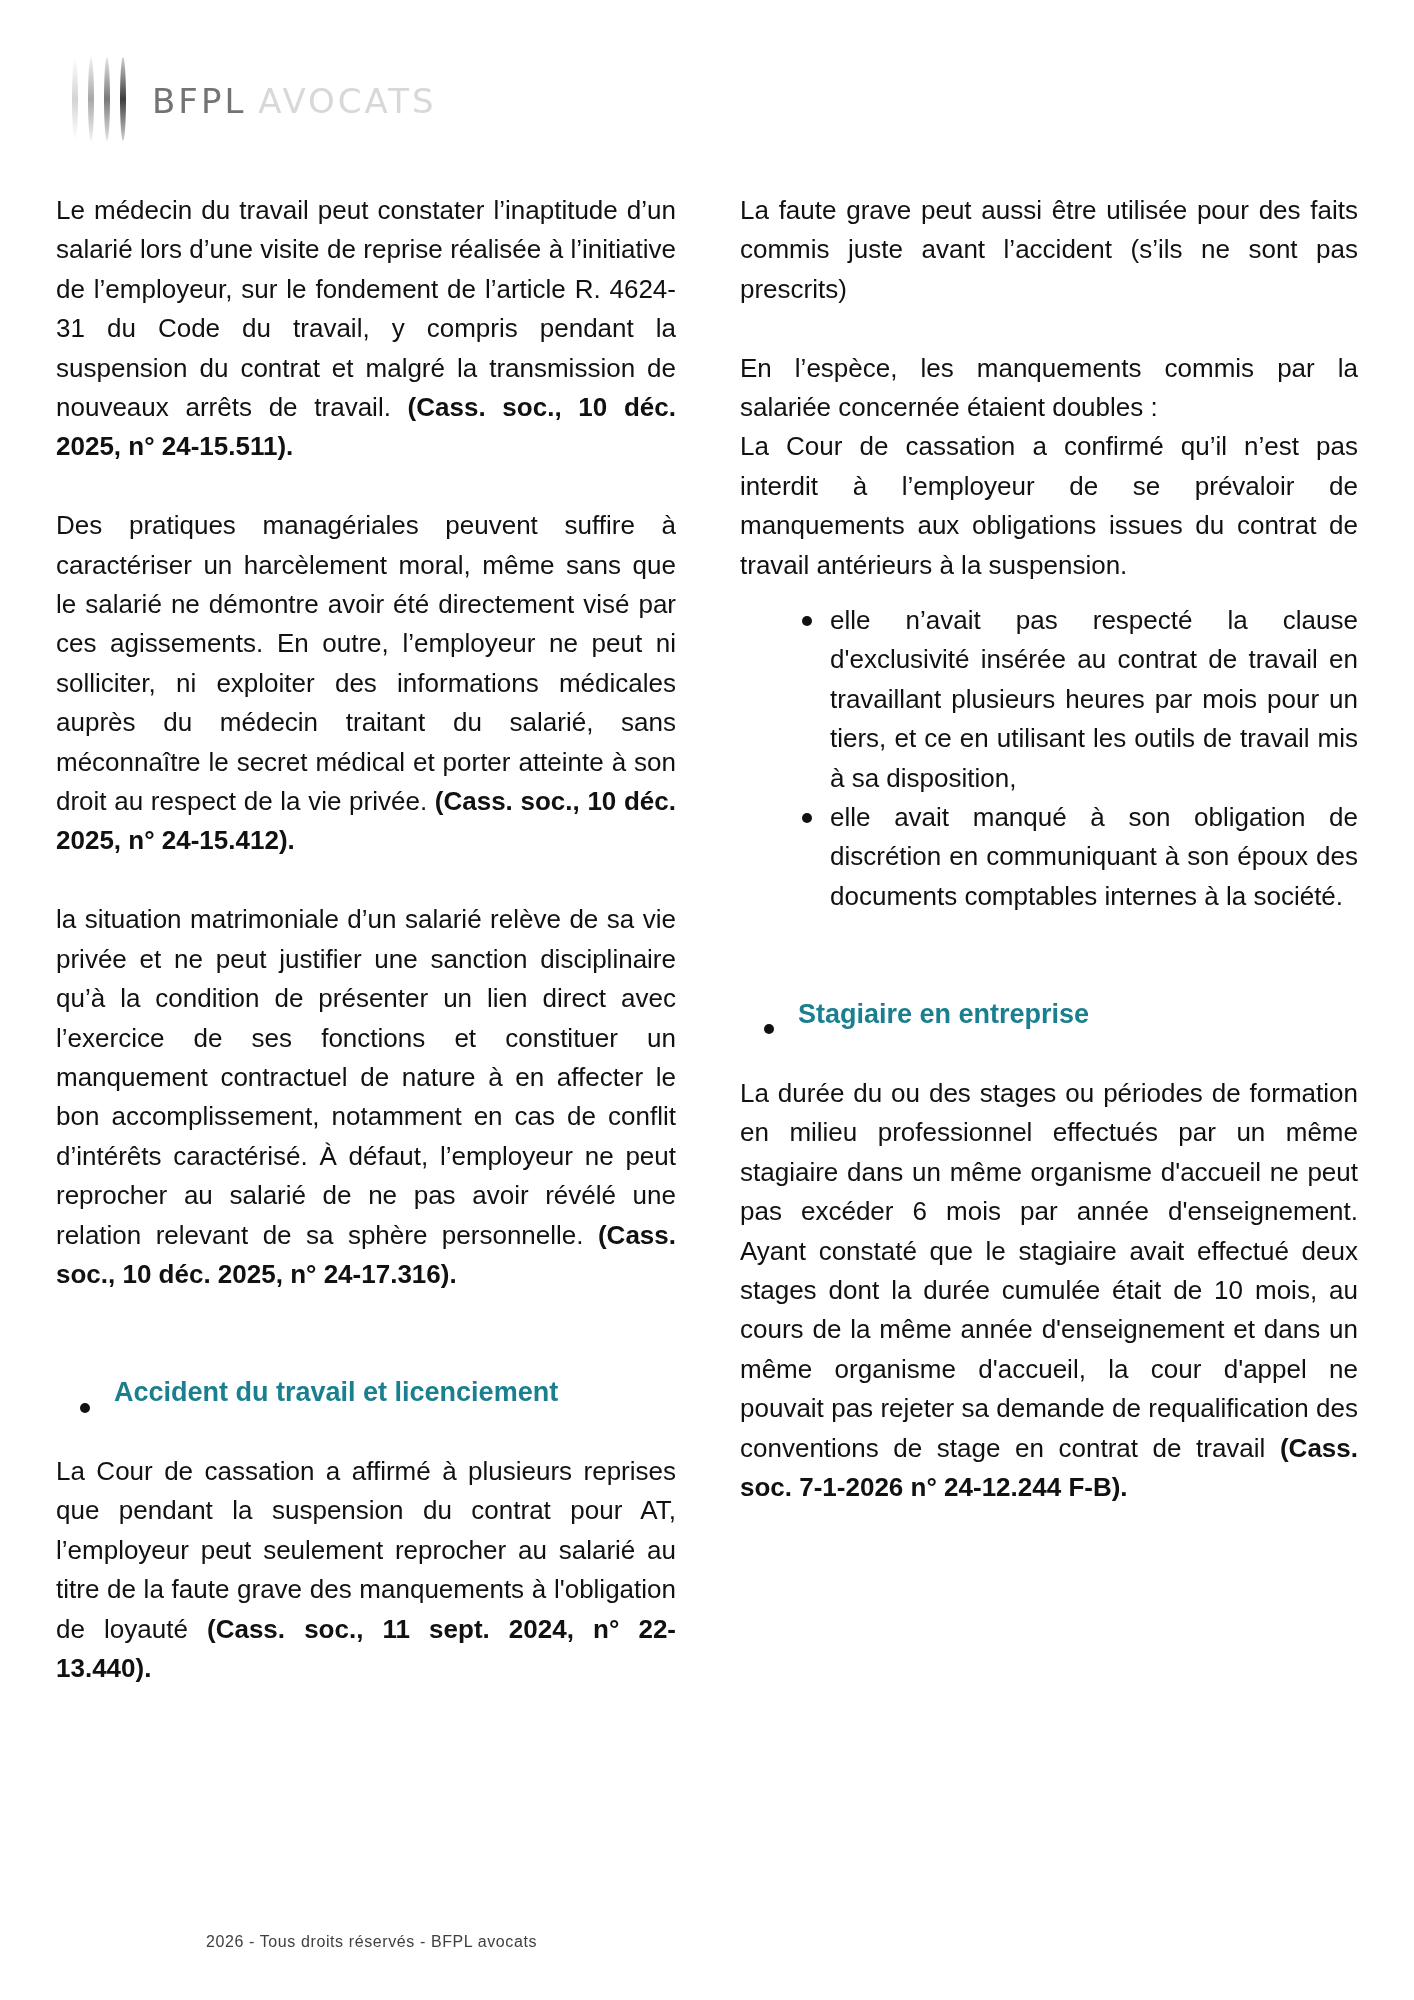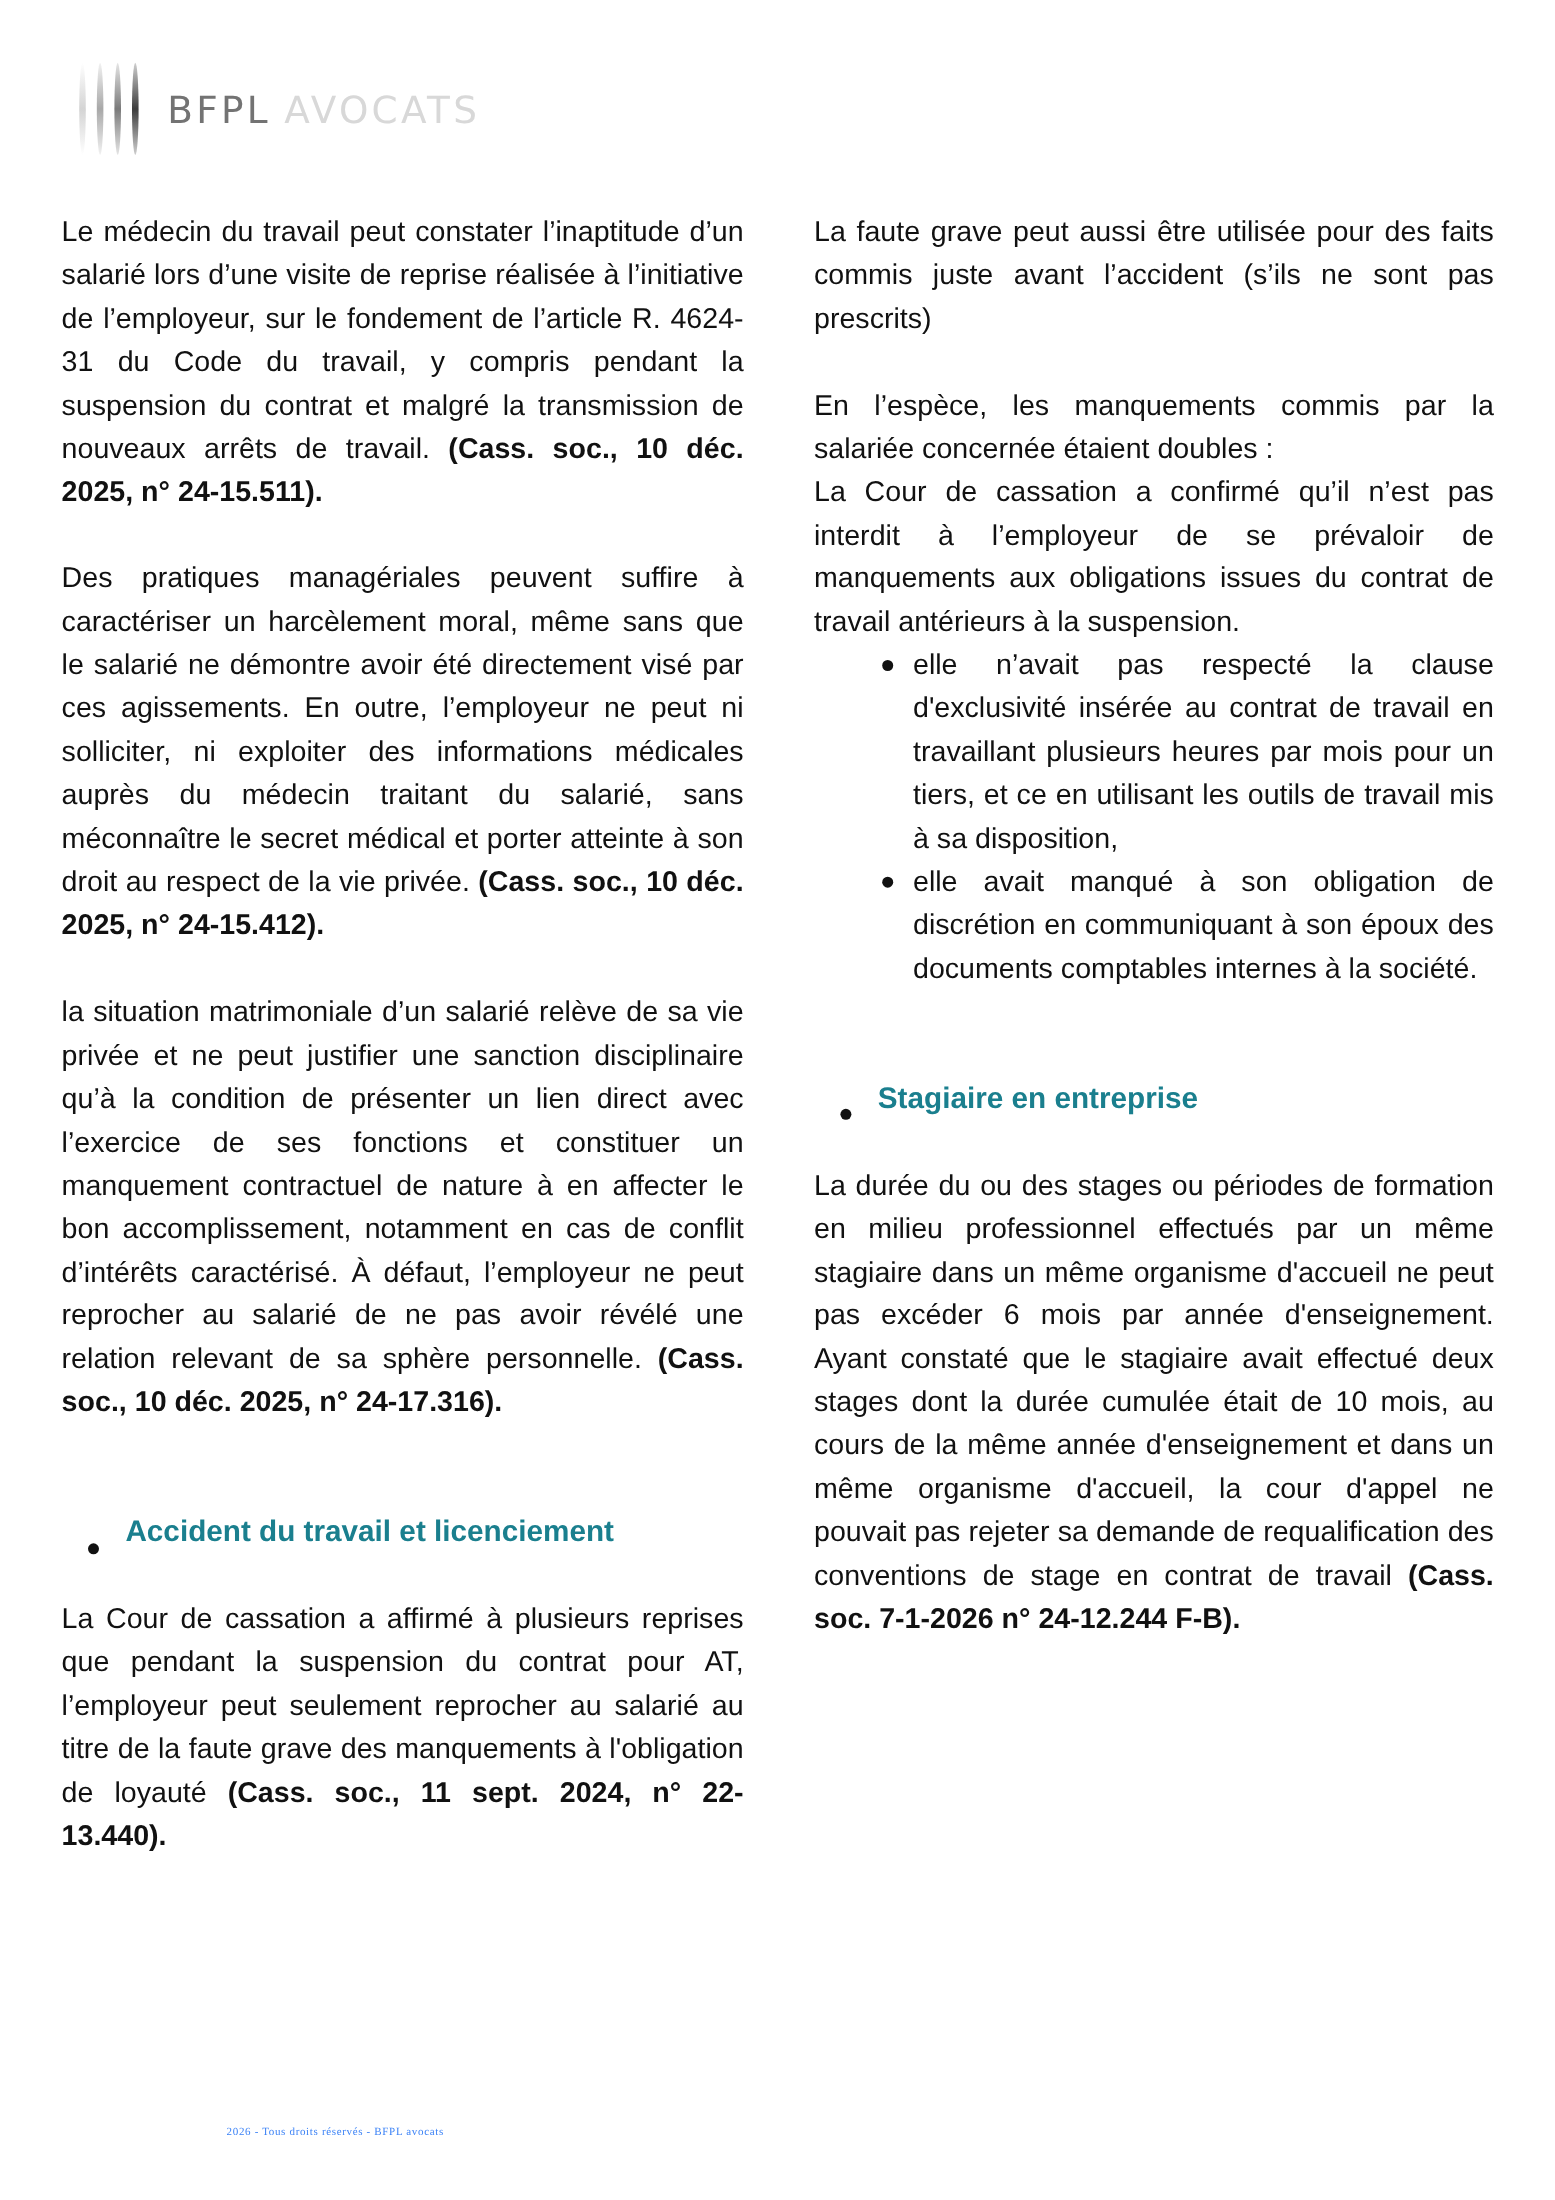--- a/index.html
+++ b/index.html
@@ -82,44 +82,44 @@
       height: 10px;
       border-radius: 50%;
       background: #111;
       margin-left: 24px;
       margin-right: 24px;
       flex: none;
     }
 
     ul.inner-list {
       list-style: none;
-      margin: 0 0 0 0;
+      margin: 16px 0 0 0;
       padding: 0 0 0 90px;
     }
     ul.inner-list li {
       position: relative;
     }
     ul.inner-list li .dot {
       position: absolute;
       left: -28px;
       top: 15px;
       width: 10px;
       height: 10px;
       border-radius: 50%;
       background: #111;
     }
 
     .footer {
       position: absolute;
       left: 206px;
       top: 1933px;
-      font-family: Liberation Serif, serif;
-      font-size: 10px;
+      font-family: Liberation Sans, sans-serif;
+      font-size: 16px;
       letter-spacing: 0.6px;
-      color: #3b82f6;
+      color: #404040;
     }
   </style>
 </head>
 <body>
 
 <div class="logo">
   <div class="logo-bars">
     <div class="logo-bar b1"></div>
     <div class="logo-bar b2"></div>
     <div class="logo-bar b3"></div>

